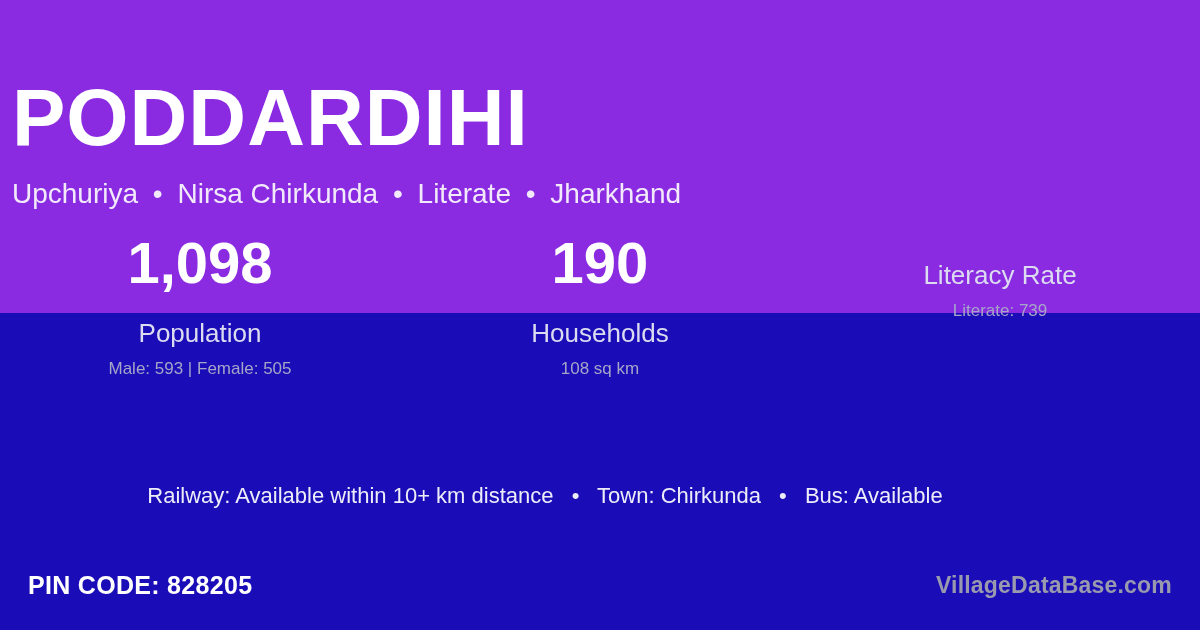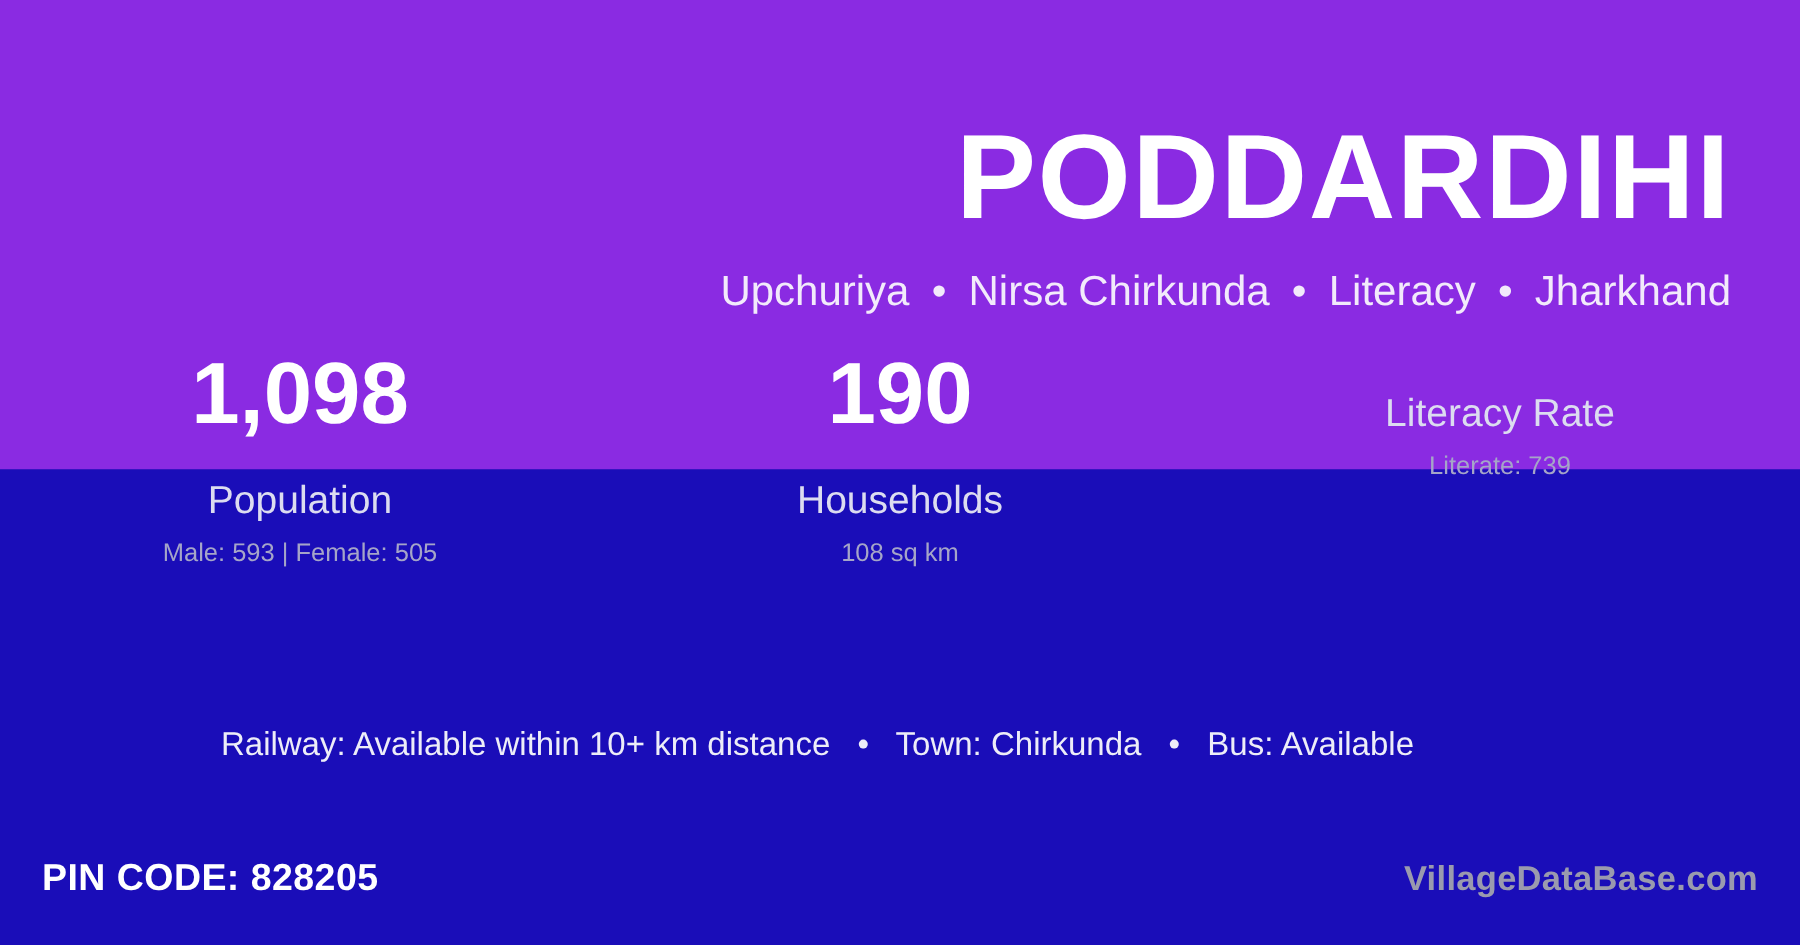--- a/index.html
+++ b/index.html
@@ -36,24 +36,24 @@
     width: 1200px;
     height: 317px;
     background: #1A0DB8;
     z-index: 0;
   }
 
   
   #header {
     position: absolute;
     top: 0;
-    left: 0;
+    left: 12px;
     width: 1154px;
     z-index: 2;
-    text-align: right;
+    text-align: left;
   }
 
   #page-title {
     margin-top: 78px;
     font-size: 80px;
     font-weight: 700;
     letter-spacing: 1px;
     color: #FFFFFF;
     line-height: 1.0;
     white-space: nowrap;
@@ -172,21 +172,21 @@
 <div id="blue-band"></div>
 
 <div id="header">
   <div id="page-title">PODDARDIHI</div>
 
   <div id="breadcrumb">
     <span>Upchuriya</span>
     <span class="sep">•</span>
     <span>Nirsa Chirkunda</span>
     <span class="sep">•</span>
-    <span>Literacy</span>
+    <span>Literate</span>
     <span class="sep">•</span>
     <span>Jharkhand</span>
   </div>
 </div>
 
 <div id="stats-row">
 
   <div class="stat-card">
     <div class="stat-value">1,098</div>
     <div class="stat-label">Population</div>

